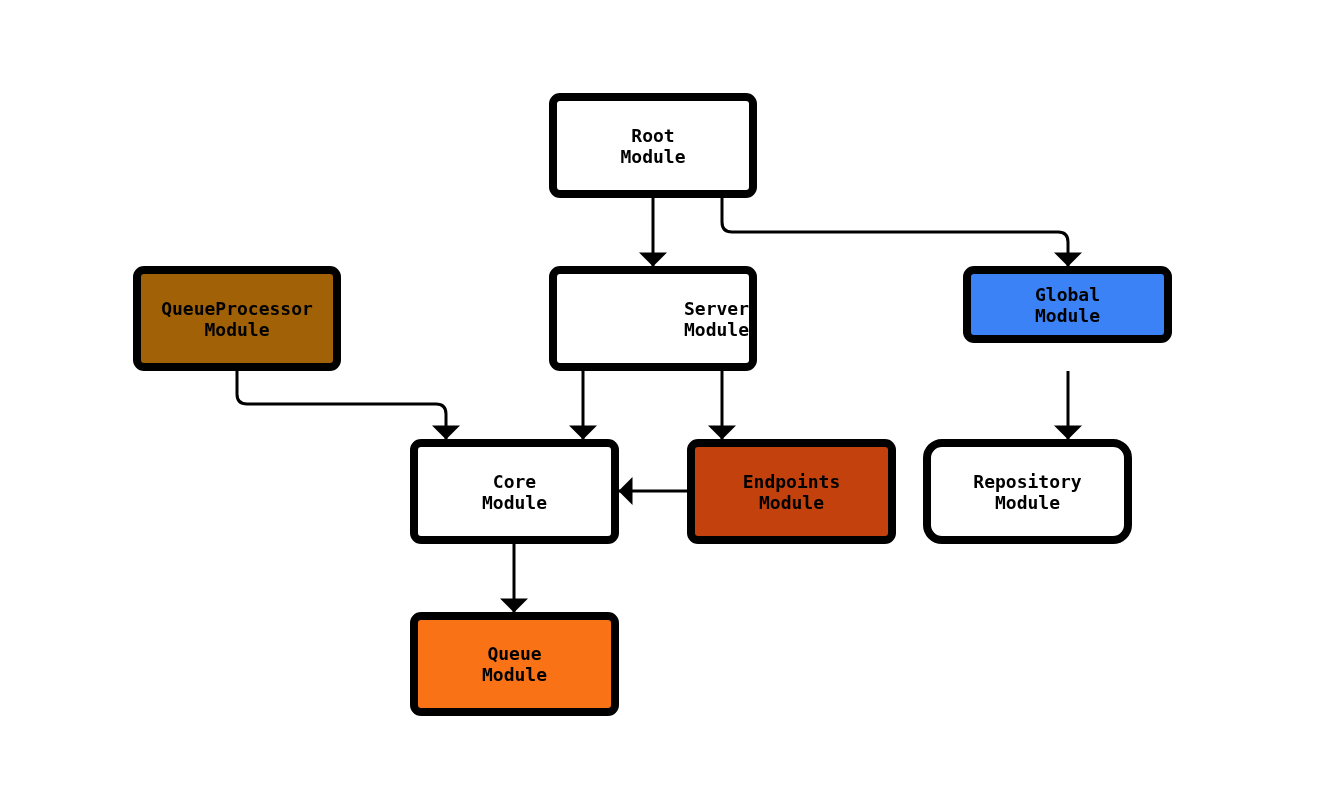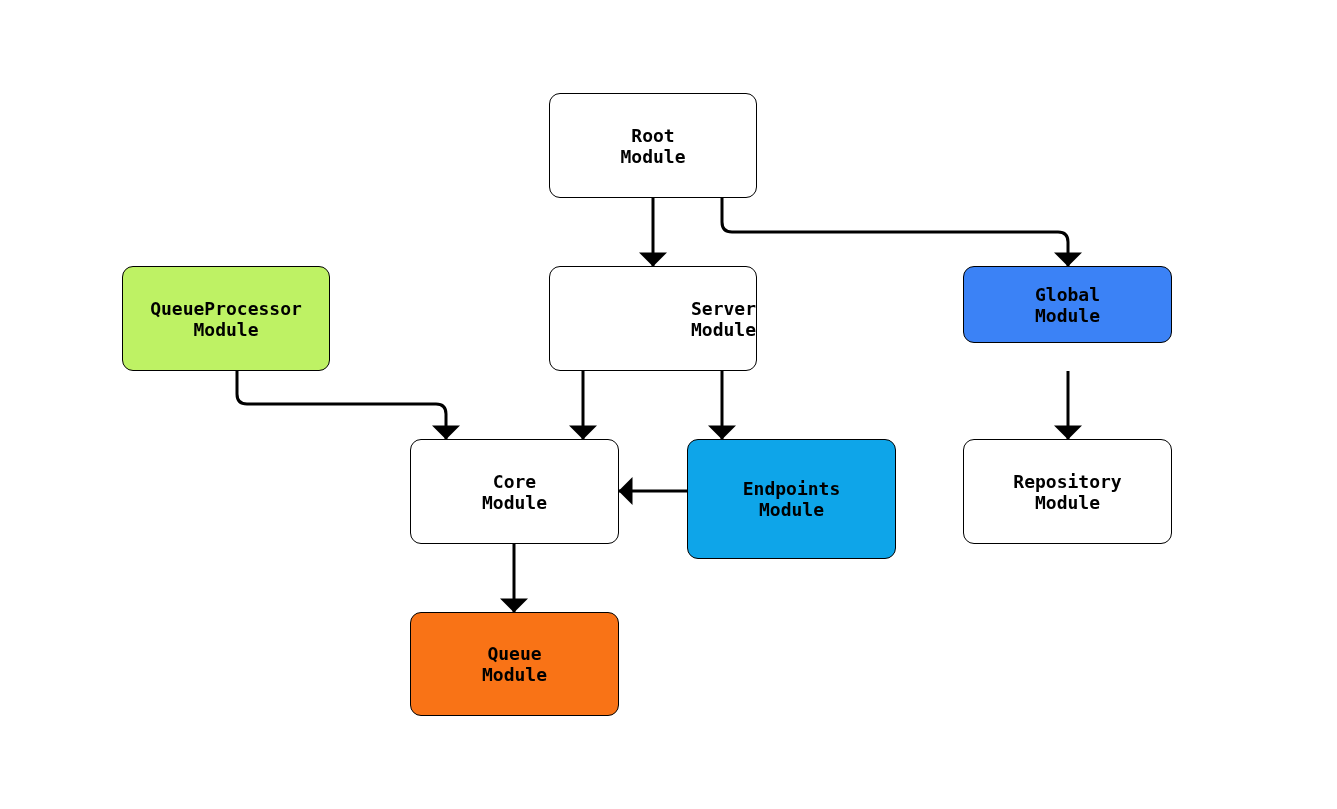--- a/index.html
+++ b/index.html
@@ -22,21 +22,21 @@
     height: 809px;
   }
   .edge-path {
     fill: none;
     stroke-width: 3px;
     stroke-linecap: butt;
   }
   .node-box {
     position: absolute;
     box-sizing: border-box;
-    border: 1px solid #c4b5fd;
+    border: 8px solid #c4b5fd;
     border-radius: 11px;
     background: #ffffff;
     display: flex;
     align-items: center;
     justify-content: center;
   }
   .node-label {
     font-family: "DejaVu Sans Mono", "Liberation Mono", monospace;
     font-weight: 700;
     font-size: 18px;
@@ -65,41 +65,41 @@
         <path class="edge-path" d="M687,491 L619,491" stroke="#000000" marker-end="url(#arrowhead)"></path>
         <path class="edge-path" d="M1068,371 L1068,439" stroke="#000000" marker-end="url(#arrowhead)"></path>
         <path class="edge-path" d="M514,544 L514,612" stroke="#000000" marker-end="url(#arrowhead)"></path>
       </g>
   </svg>
   <div id="nodes-layer">
       <div class="node-box" style="left: 549px; top: 93px; width: 208px; height: 105px; border-color: rgb(0, 0, 0); background: rgb(255, 255, 255);">
         <div class="node-label" style="color: rgb(0, 0, 0);">Root
 Module</div>
       </div>
-      <div class="node-box" style="left: 122px; top: 266px; width: 208px; height: 105px; border-color: rgb(0, 0, 0); background: #bef264;">
+      <div class="node-box" style="left: 133px; top: 266px; width: 208px; height: 105px; border-color: rgb(0, 0, 0); background: #a16207;">
         <div class="node-label" style="color: rgb(0, 0, 0);">QueueProcessor
 Module</div>
       </div>
       <div class="node-box" style="left: 549px; top: 266px; width: 208px; height: 105px; border-color: rgb(0, 0, 0); background: rgb(255, 255, 255); justify-content: flex-end;">
         <div class="node-label" style="color: rgb(0, 0, 0);">Server
 Module</div>
       </div>
       <div class="node-box" style="left: 963px; top: 266px; width: 209px; height: 77px; border-color: rgb(0, 0, 0); background: #3b82f6;">
         <div class="node-label" style="color: rgb(0, 0, 0);">Global
 Module</div>
       </div>
       <div class="node-box" style="left: 410px; top: 439px; width: 209px; height: 105px; border-color: rgb(0, 0, 0); background: rgb(255, 255, 255);">
         <div class="node-label" style="color: rgb(0, 0, 0);">Core
 Module</div>
       </div>
-      <div class="node-box" style="left: 687px; top: 439px; width: 209px; height: 120px; border-color: rgb(0, 0, 0); background: #0ea5e9;">
+      <div class="node-box" style="left: 687px; top: 439px; width: 209px; height: 105px; border-color: rgb(0, 0, 0); background: #c2410c;">
         <div class="node-label" style="color: rgb(0, 0, 0);">Endpoints
 Module</div>
       </div>
-      <div class="node-box" style="left: 963px; top: 439px; width: 209px; height: 105px; border-color: rgb(0, 0, 0); background: rgb(255, 255, 255);">
+      <div class="node-box" style="left: 923px; top: 439px; width: 209px; height: 105px; border-color: rgb(0, 0, 0); background: rgb(255, 255, 255); border-radius: 19px;">
         <div class="node-label" style="color: rgb(0, 0, 0);">Repository
 Module</div>
       </div>
       <div class="node-box" style="left: 410px; top: 612px; width: 209px; height: 104px; border-color: rgb(0, 0, 0); background: #f97316;">
         <div class="node-label" style="color: rgb(0, 0, 0);">Queue
 Module</div>
       </div>
     </div>
 </div>
 

